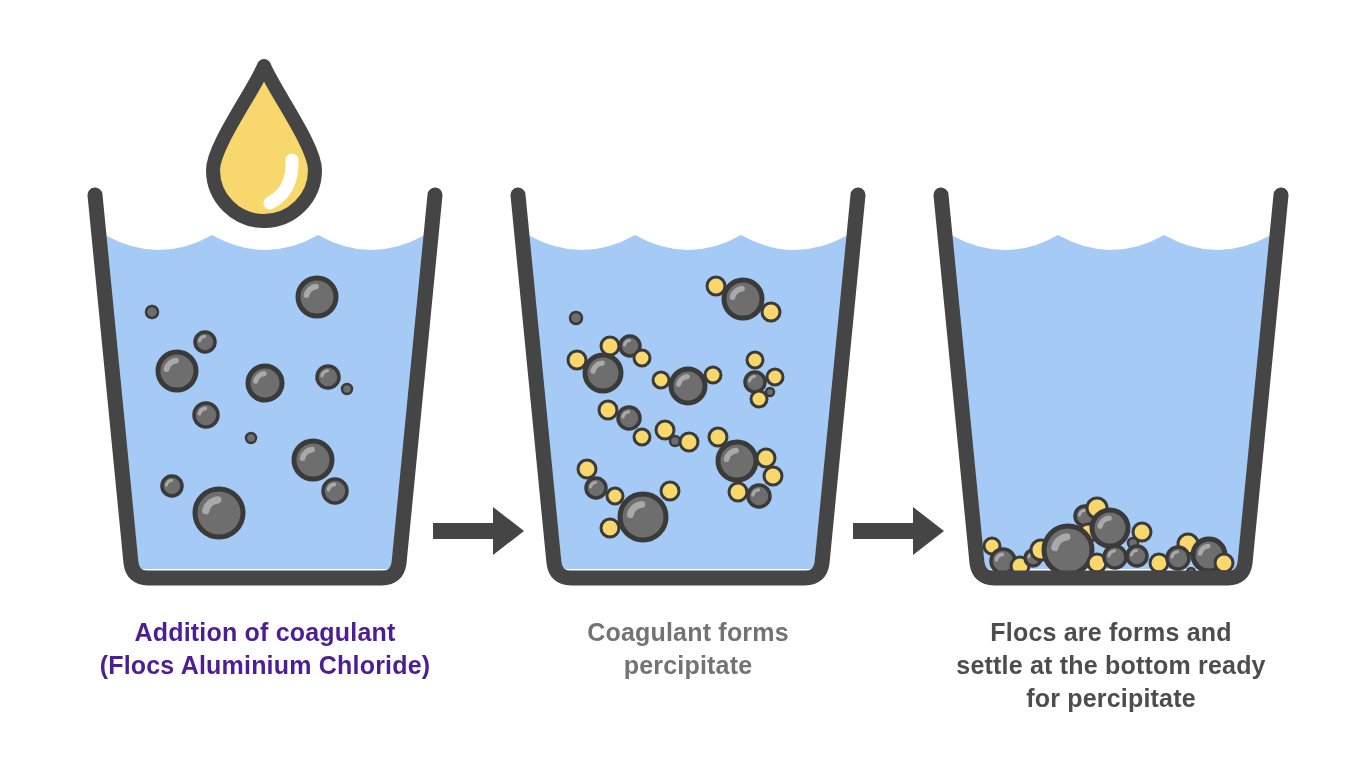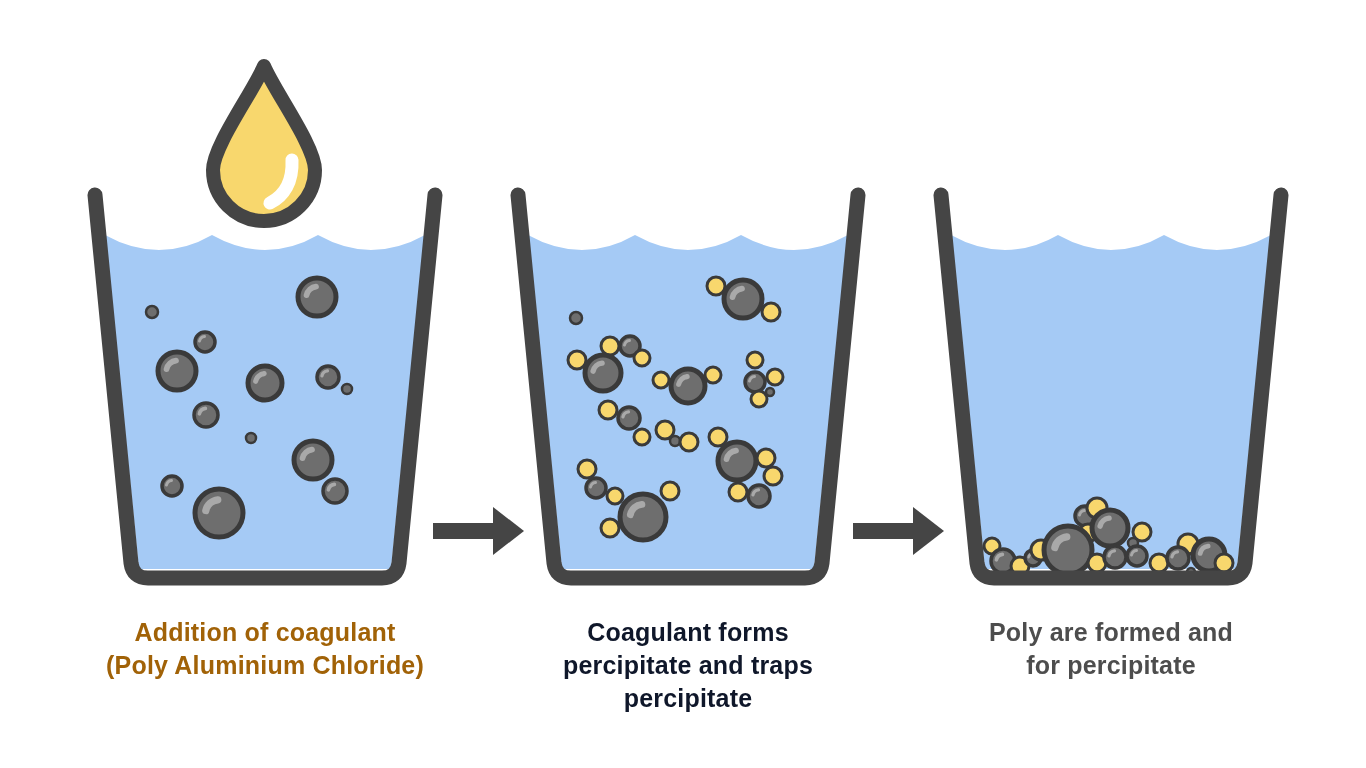--- a/index.html
+++ b/index.html
@@ -274,26 +274,26 @@
       <g>
         <rect x="433" y="523" width="60" height="16" fill="#454545"></rect>
         <path d="M 493 507 L 493 555 L 524 531 Z" fill="#454545"></path>
       </g>
       <g>
         <rect x="853" y="523" width="60" height="16" fill="#454545"></rect>
         <path d="M 913 507 L 913 555 L 944 531 Z" fill="#454545"></path>
       </g>
     </svg>
 
-  <div class="caption" id="cap0" style="color: #a16207;">
+  <div class="caption" id="cap0" style="color: #4c1d95;">
     <div>Addition of coagulant</div>
-    <div>(Poly Aluminium Chloride)</div>
+    <div>(Flocs Aluminium Chloride)</div>
   </div>
-  <div class="caption" id="cap1" style="color: #0f172a;">
+  <div class="caption" id="cap1" style="color: #737373;">
     <div>Coagulant forms</div>
-    <div>percipitate and traps</div>
     <div>percipitate</div>
   </div>
   <div class="caption" id="cap2" style="color: rgb(77, 77, 77);">
-    <div>Poly are formed and</div>
+    <div>Flocs are forms and</div>
+    <div>settle at the bottom ready</div>
     <div>for percipitate</div>
   </div>
 </div>
 
 </body></html>

